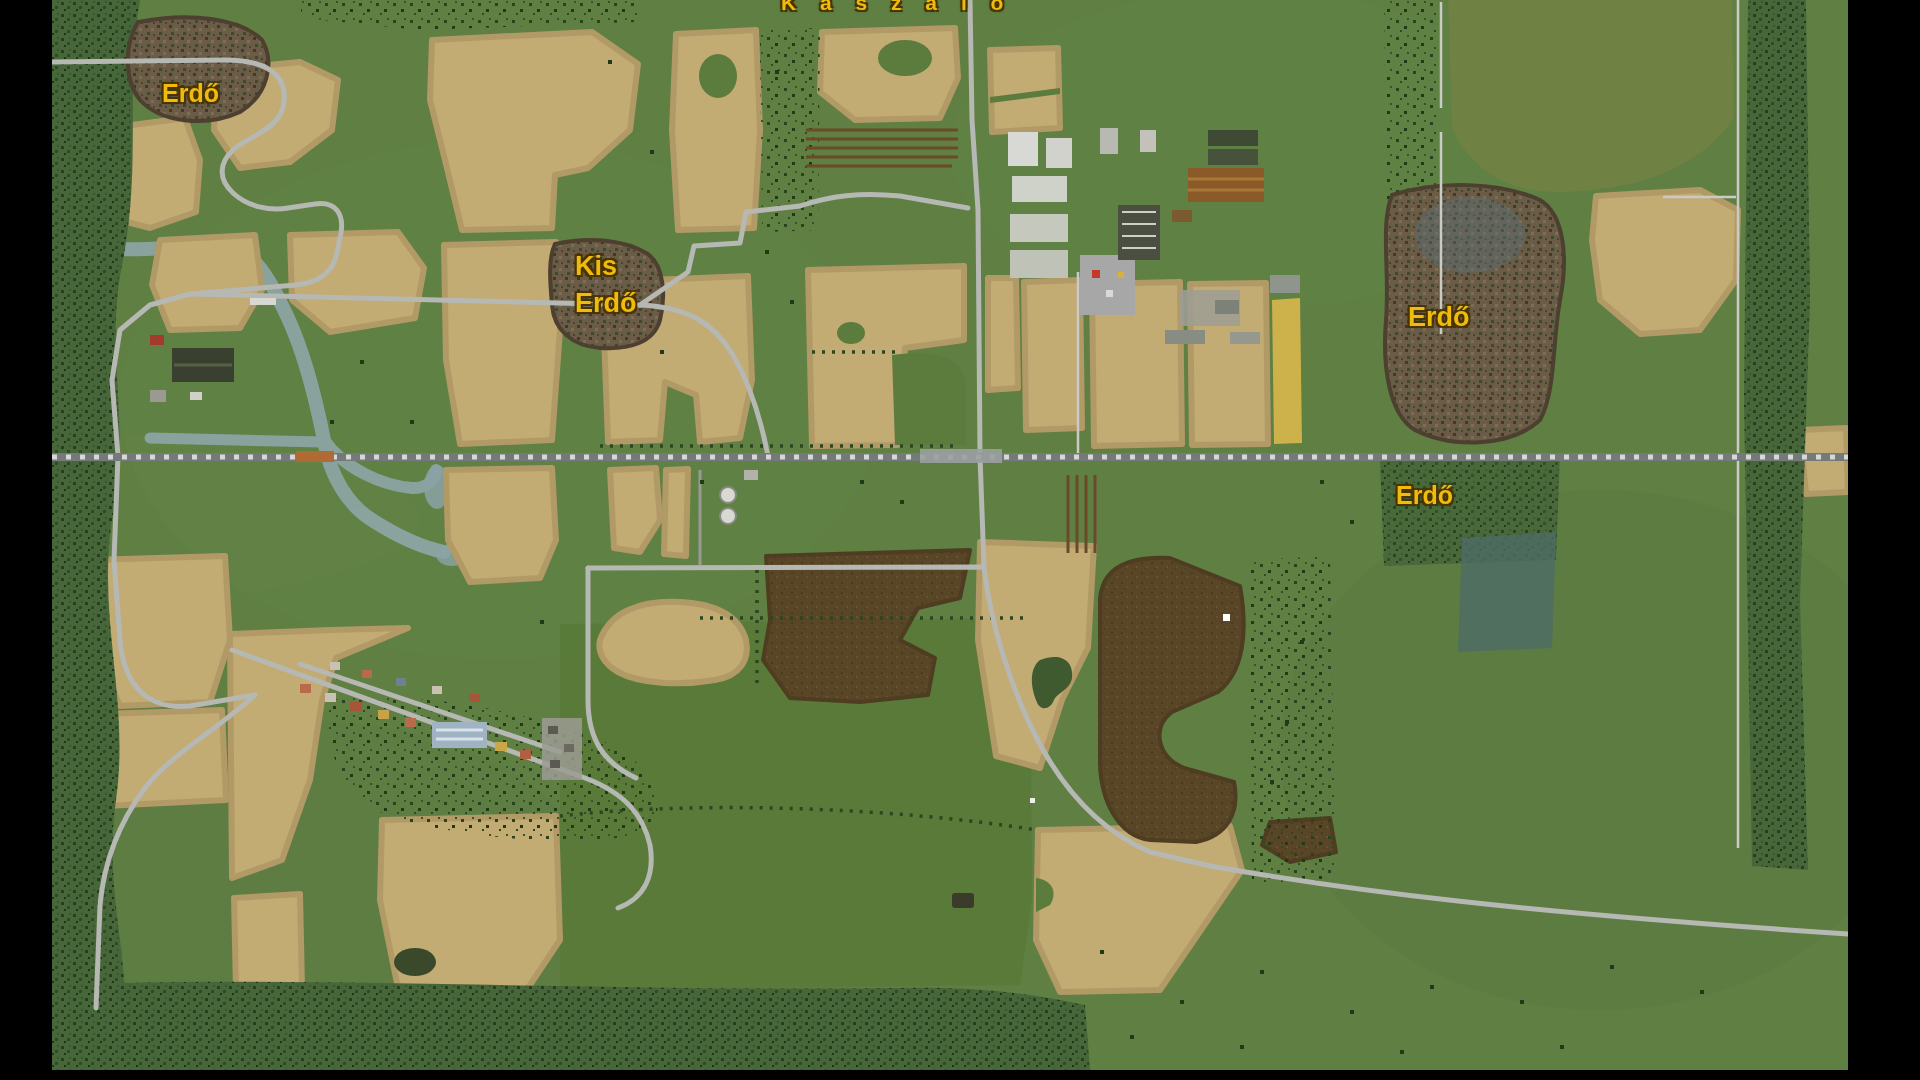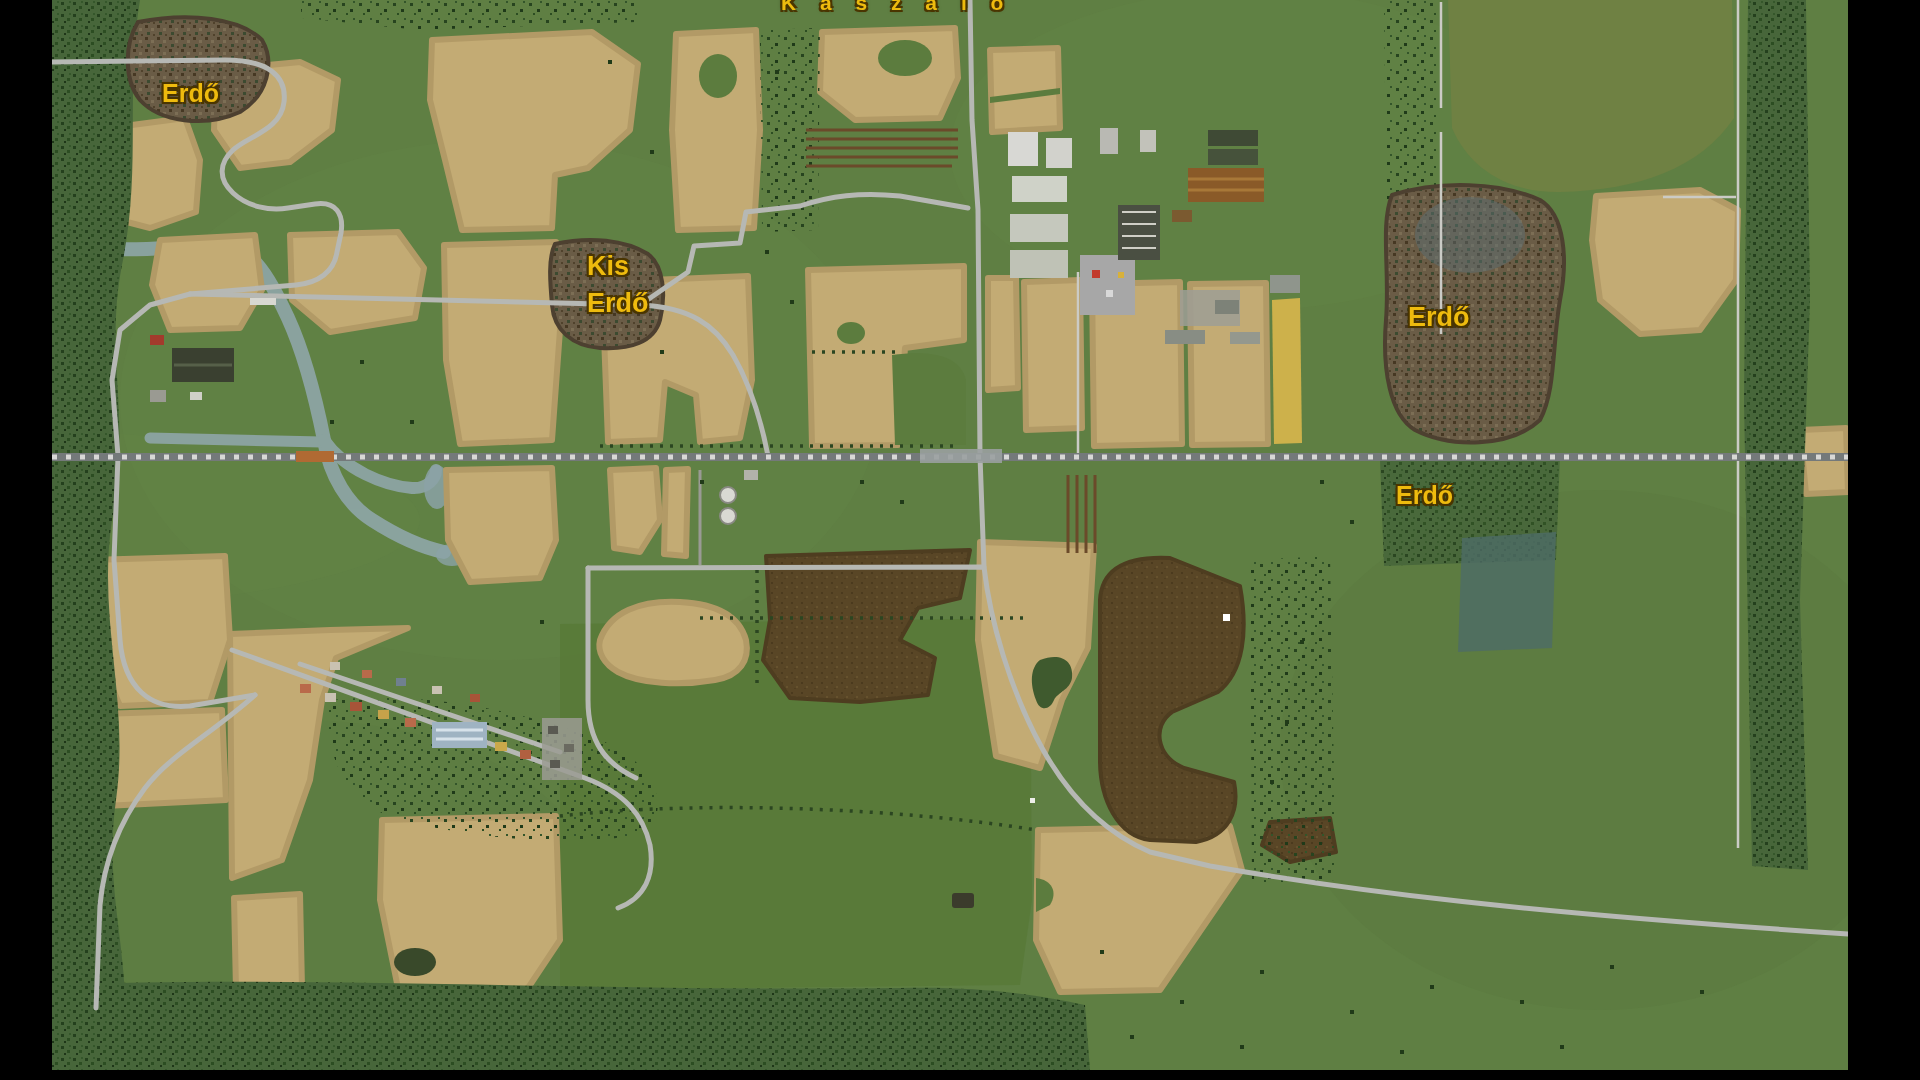--- a/index.html
+++ b/index.html
@@ -7,21 +7,21 @@
   .stage{position:absolute;left:0;top:0;width:1920px;height:1080px;background:#404040;}
   .map{position:absolute;left:0;top:0;width:1920px;height:1080px;}
   svg{position:absolute;left:0;top:0;}
   .map-label{position:absolute;font-weight:bold;color:var(--label-yellow,#eebb0e);white-space:nowrap;
     text-shadow:-2px -2px 0 var(--label-outline,#4a3500),2px -2px 0 var(--label-outline,#4a3500),
     -2px 2px 0 var(--label-outline,#4a3500),2px 2px 0 var(--label-outline,#4a3500),
     0 0 4px rgba(0,0,0,.55);}
   .lbl-kaszalo{left:781px;top:-9px;font-size:21px;letter-spacing:9px;}
   .lbl-erdo-nw{left:162px;top:79px;font-size:25px;}
   .lbl-kis-erdo{left:575px;top:248px;font-size:27px;line-height:37px;}
-  .lbl-kis-erdo span{display:block;margin-left:12px;}
+  .lbl-kis-erdo span{display:block;}
   .lbl-erdo-e{left:1408px;top:302px;font-size:27px;}
   .lbl-erdo-se{left:1396px;top:481px;font-size:25px;}
 </style>
 </head>
 <body>
 
 <div class="stage">
  <div class="map">
 
   <svg width="1920" height="1080" viewBox="0 0 1920 1080">

